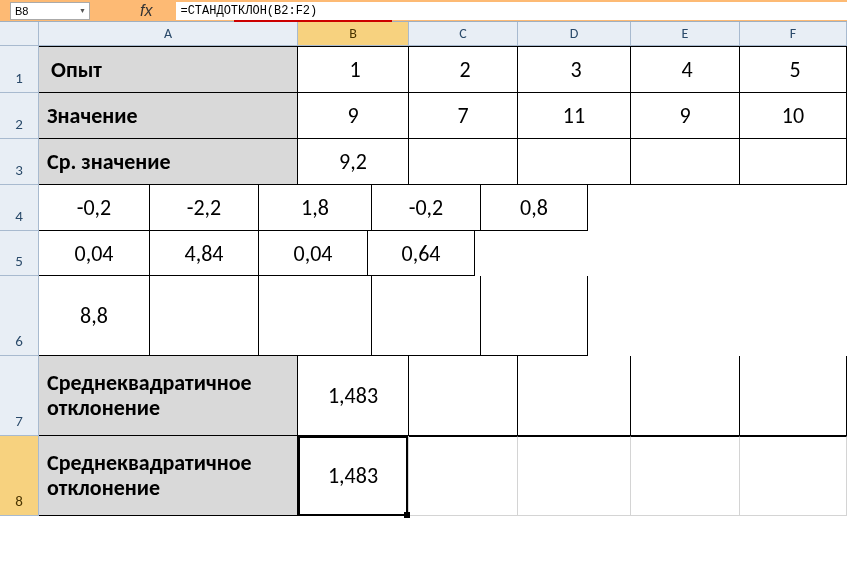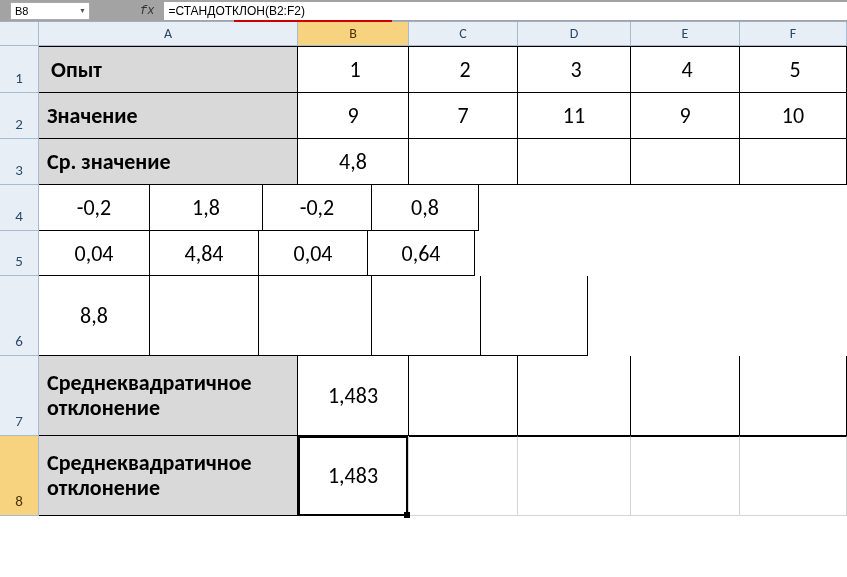--- a/index.html
+++ b/index.html
@@ -10,21 +10,21 @@
       height: 577px;
       overflow: hidden;
       position: relative;
     }
     
     
     .formula-bar {
       display: flex;
       align-items: center;
       height: 22px;
-      background: #a3a3a3;
+      background: #fdba74;
       border-bottom: 1px solid #a0b0c0;
       font-size: 12px;
     }
     .namebox {
       width: 80px;
       height: 18px;
       background: #fff;
       border: 1px solid #aaa;
       margin-left: 10px;
       padding: 1px 4px;
@@ -35,34 +35,34 @@
       font-size: 11px;
     }
     .namebox::after {
       content: "▼";
       font-size: 7px;
       color: #555;
       position: absolute;
       right: 3px;
     }
     .fx-icon {
-      margin: 0 10px 0 50px;
+      margin: 0 24px 0 50px;
       font-style: italic;
-      font-size: 12px;
+      font-size: 16px;
       color: #333;
-      font-family: Liberation Mono, monospace;
+      font-family: Liberation Sans, sans-serif;
     }
     .formula-input {
       flex: 1;
       height: 18px;
       background: #fff;
       padding: 1px 4px;
       display: flex;
       align-items: center;
-      font-family: Liberation Sans, sans-serif;
+      font-family: Liberation Mono, monospace;
       font-size: 12px;
       position: relative;
     }
     .formula-underline {
       position: absolute;
       left: 234px;
       top: 20px;
       width: 158px;
       height: 2px;
       background: #cc0000;
@@ -224,30 +224,31 @@
     <div class="cell val col-B">9</div>
     <div class="cell val col-C">7</div>
     <div class="cell val col-D">11</div>
     <div class="cell val col-E">9</div>
     <div class="cell val col-F">10</div>
   </div>
 
   <div class="row r3">
     <div class="row-h" style="height:46px">3</div>
     <div class="cell label col-A">Ср. значение</div>
-    <div class="cell val col-B">4,8</div>
+    <div class="cell val col-B">9,2</div>
     <div class="cell val col-C"></div>
     <div class="cell val col-D"></div>
     <div class="cell val col-E"></div>
     <div class="cell val col-F"></div>
   </div>
 
   <div class="row r4">
     <div class="row-h" style="height:46px">4</div>
     <div class="cell val col-B">-0,2</div>
+    <div class="cell val col-C">-2,2</div>
     <div class="cell val col-D">1,8</div>
     <div class="cell val col-E">-0,2</div>
     <div class="cell val col-F">0,8</div>
   </div>
 
   <div class="row r5">
     <div class="row-h" style="height:45px">5</div>
     <div class="cell val col-B">0,04</div>
     <div class="cell val col-C">4,84</div>
     <div class="cell val col-E">0,04</div>

